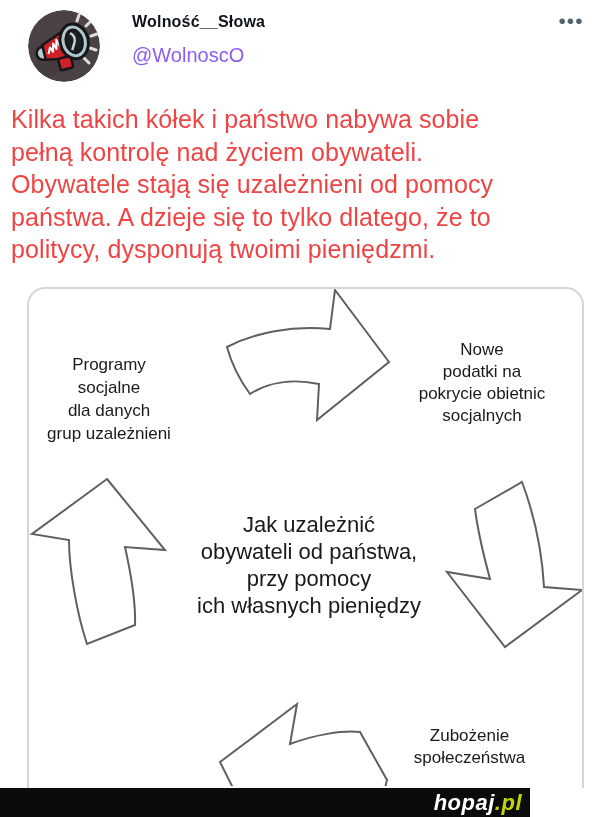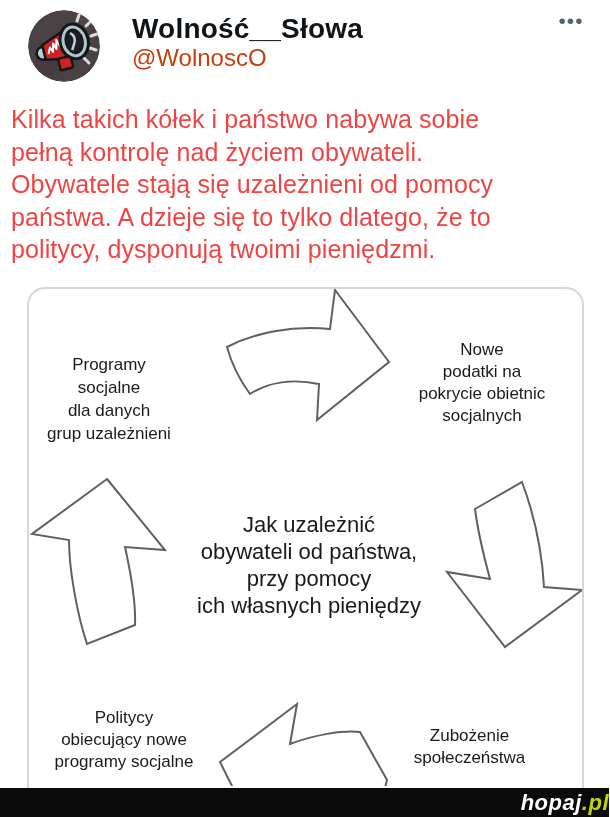--- a/index.html
+++ b/index.html
@@ -11,25 +11,25 @@
   }
   .page { position: absolute; inset: 0; background: #ffffff; }
 
   
   .avatar {
     position: absolute; left: 28px; top: 10px;
     width: 72px; height: 72px; border-radius: 50%; overflow: hidden;
   }
   .display-name {
     position: absolute; left: 132px; top: 13px;
-    font-size: 28px; font-weight: 700; color: #0f1419; letter-spacing: 0.2px;
+    font-size: 16px; font-weight: 700; color: #0f1419; letter-spacing: 0.2px;
   }
   .handle {
     position: absolute; left: 132px; top: 44px;
-    font-size: 24px; font-weight: 400; color: #c2410c;
+    font-size: 20px; font-weight: 400; color: #8b5cf6;
   }
   .more-btn {
     position: absolute; left: 548px; top: 6px;
     width: 46px; height: 30px; border: none; background: transparent;
     color: #536471; font-size: 21px; letter-spacing: 1px; line-height: 26px;
     text-align: center; cursor: pointer; font-family: "Liberation Sans", sans-serif;
   }
 
   
   .post-text {
@@ -55,22 +55,22 @@
     font-size: 17px; line-height: 23px; white-space: pre-line;
   }
   .dg-top-left     { left: 0px;   top: 64px;  width: 160px; }
   .dg-top-right    { left: 356px; top: 50px;  width: 194px; line-height: 22px; }
   .dg-center       { left: 138px; top: 222px; width: 284px; font-size: 22px; line-height: 27px; }
   .dg-bottom-left  { left: 0px;   top: 418px; width: 190px; line-height: 22px; }
   .dg-bottom-right { left: 348px; top: 436px; width: 185px; line-height: 22px; text-align: center; }
 
   
   .footer {
-    position: absolute; left: 0; top: 788px; width: 609px; height: 29px;
-    background: #0b0b0b; text-align: right; 
+    position: absolute; left: 0; top: 788px; width: 530px; height: 29px;
+    background: #0b0b0b; text-align: right; padding-right: 8px;
   }
   .footer .logo {
     display: inline-block; line-height: 29px;
     font-size: 22px; font-weight: 700; font-style: italic; letter-spacing: 0.5px;
   }
   .footer .logo .nm { color: #ffffff; }
   .footer .logo .tld { color: #c3d500; }
 </style>
 </head>
 <body>
@@ -122,23 +122,20 @@
 dla danych
 grup uzależnieni</div>
     <div class="dg-label dg-center">Jak uzależnić
 obywateli od państwa,
 przy pomocy
 ich własnych pieniędzy</div>
     <div class="dg-label dg-top-right">Nowe
 podatki na
 pokrycie obietnic
 socjalnych</div>
-    <div class="dg-label dg-bottom-left">Politycy
-obiecujący nowe
-programy socjalne</div>
     <div class="dg-label dg-bottom-right">Zubożenie
 społeczeństwa</div>
   </div>
 
   <div class="footer">
     <span class="logo"><span class="nm">hopaj</span><span class="tld">.pl</span></span>
   </div>
 
 </div>
 

